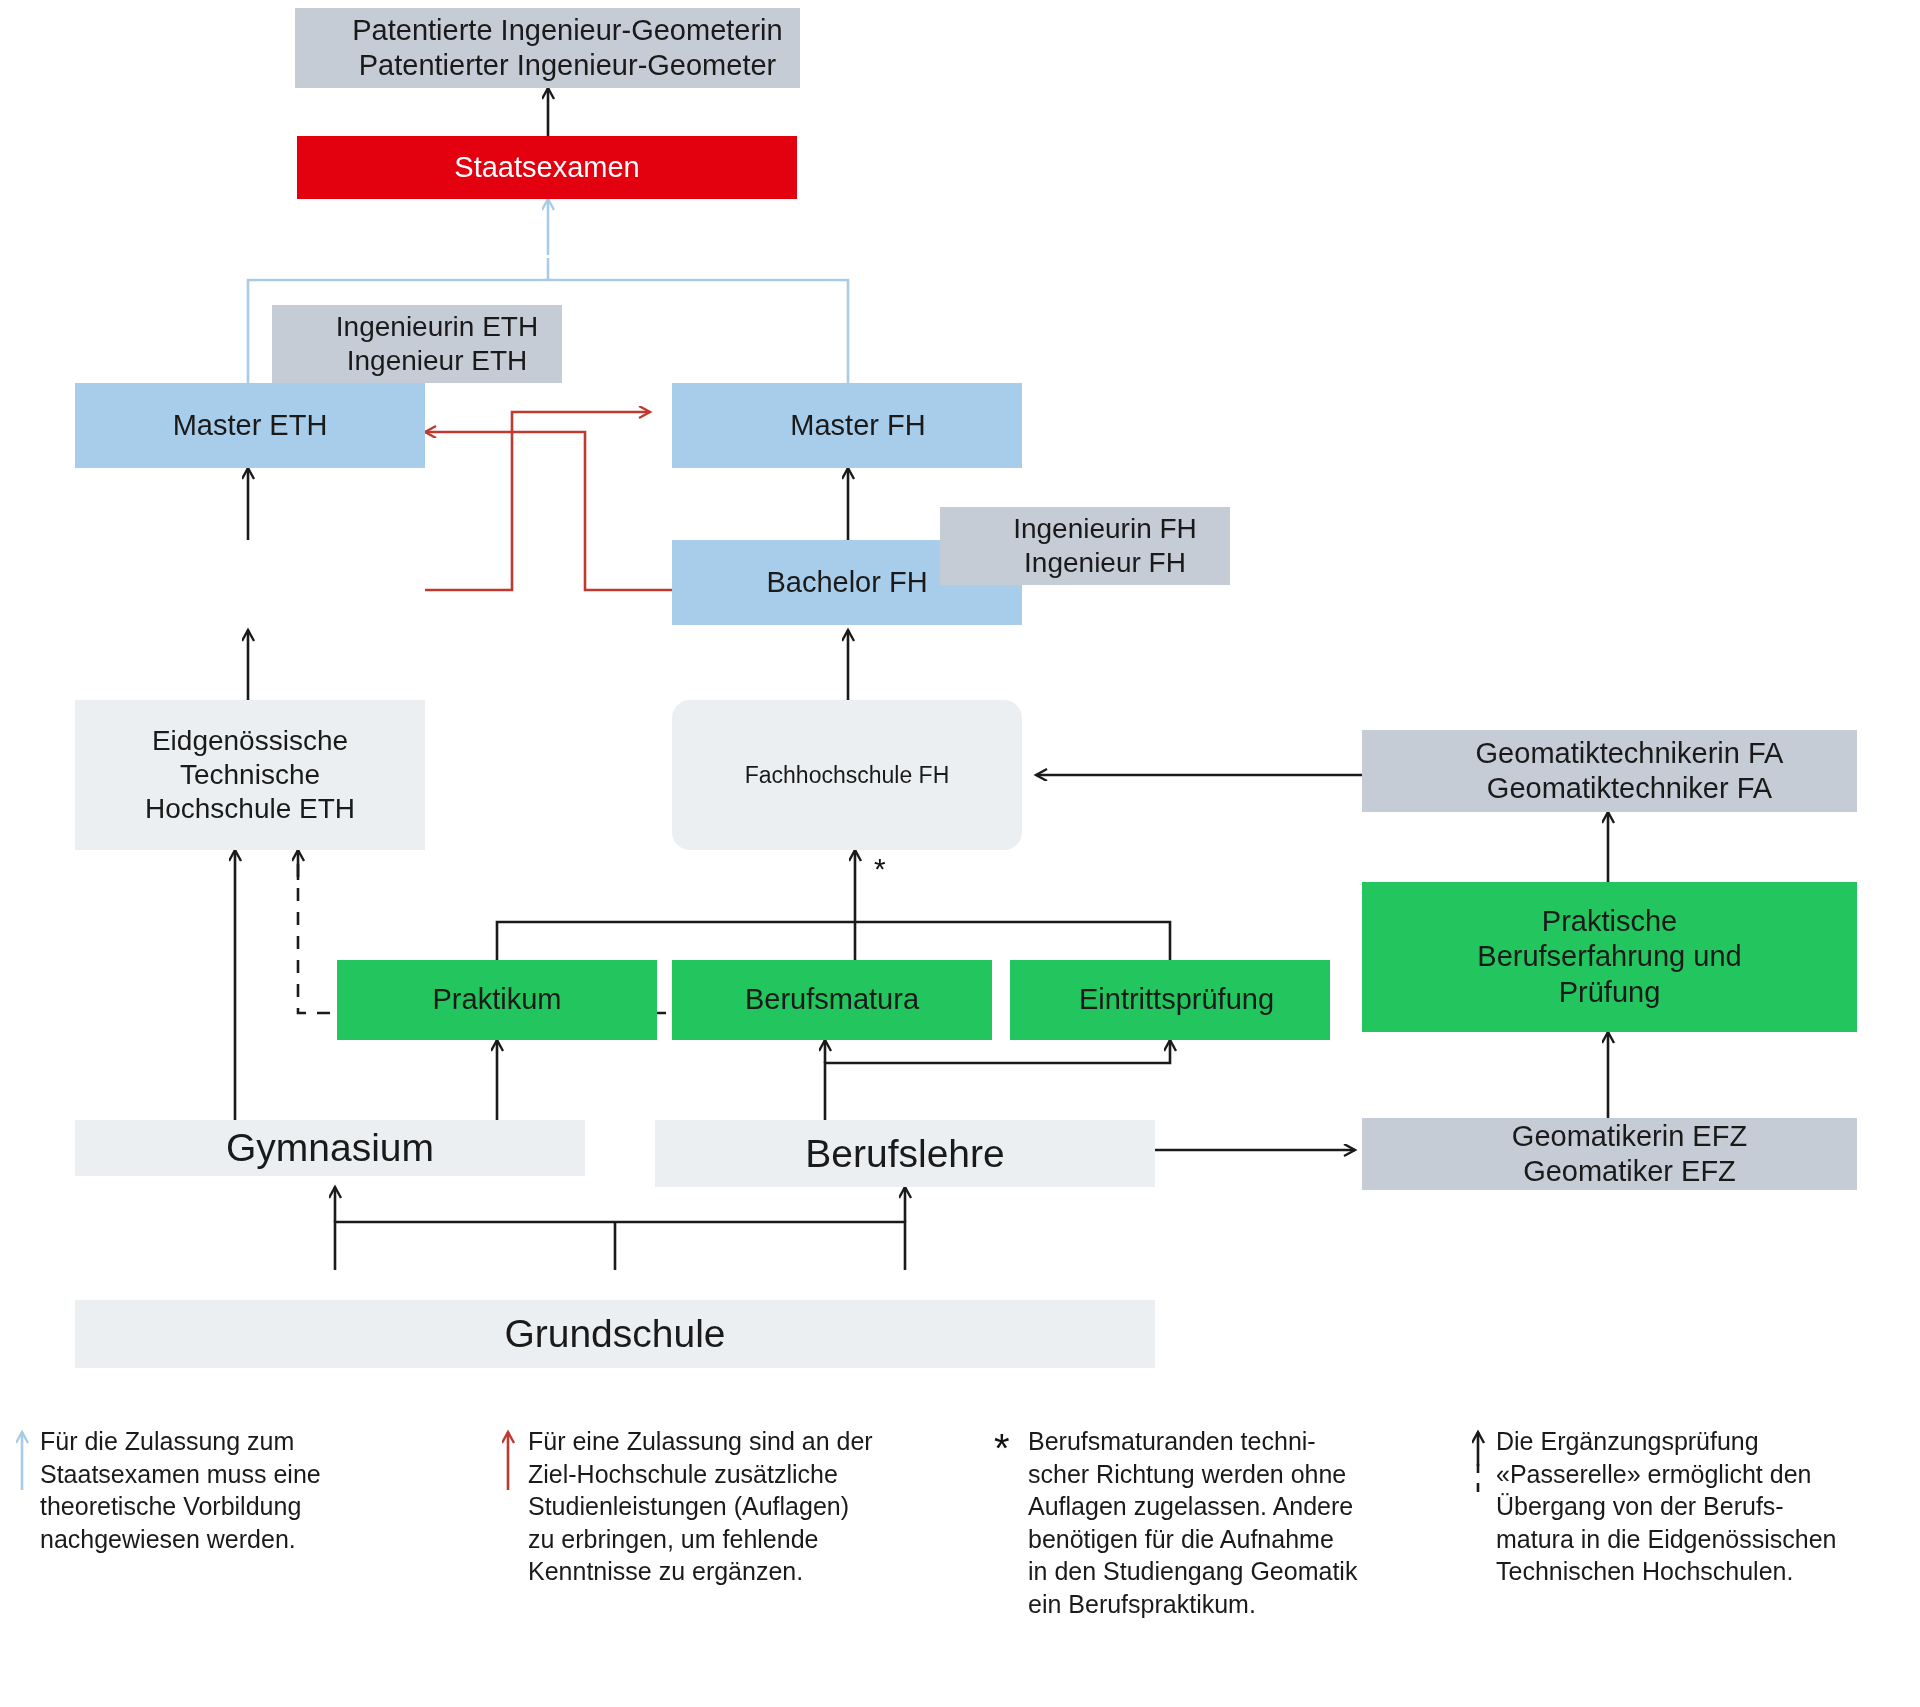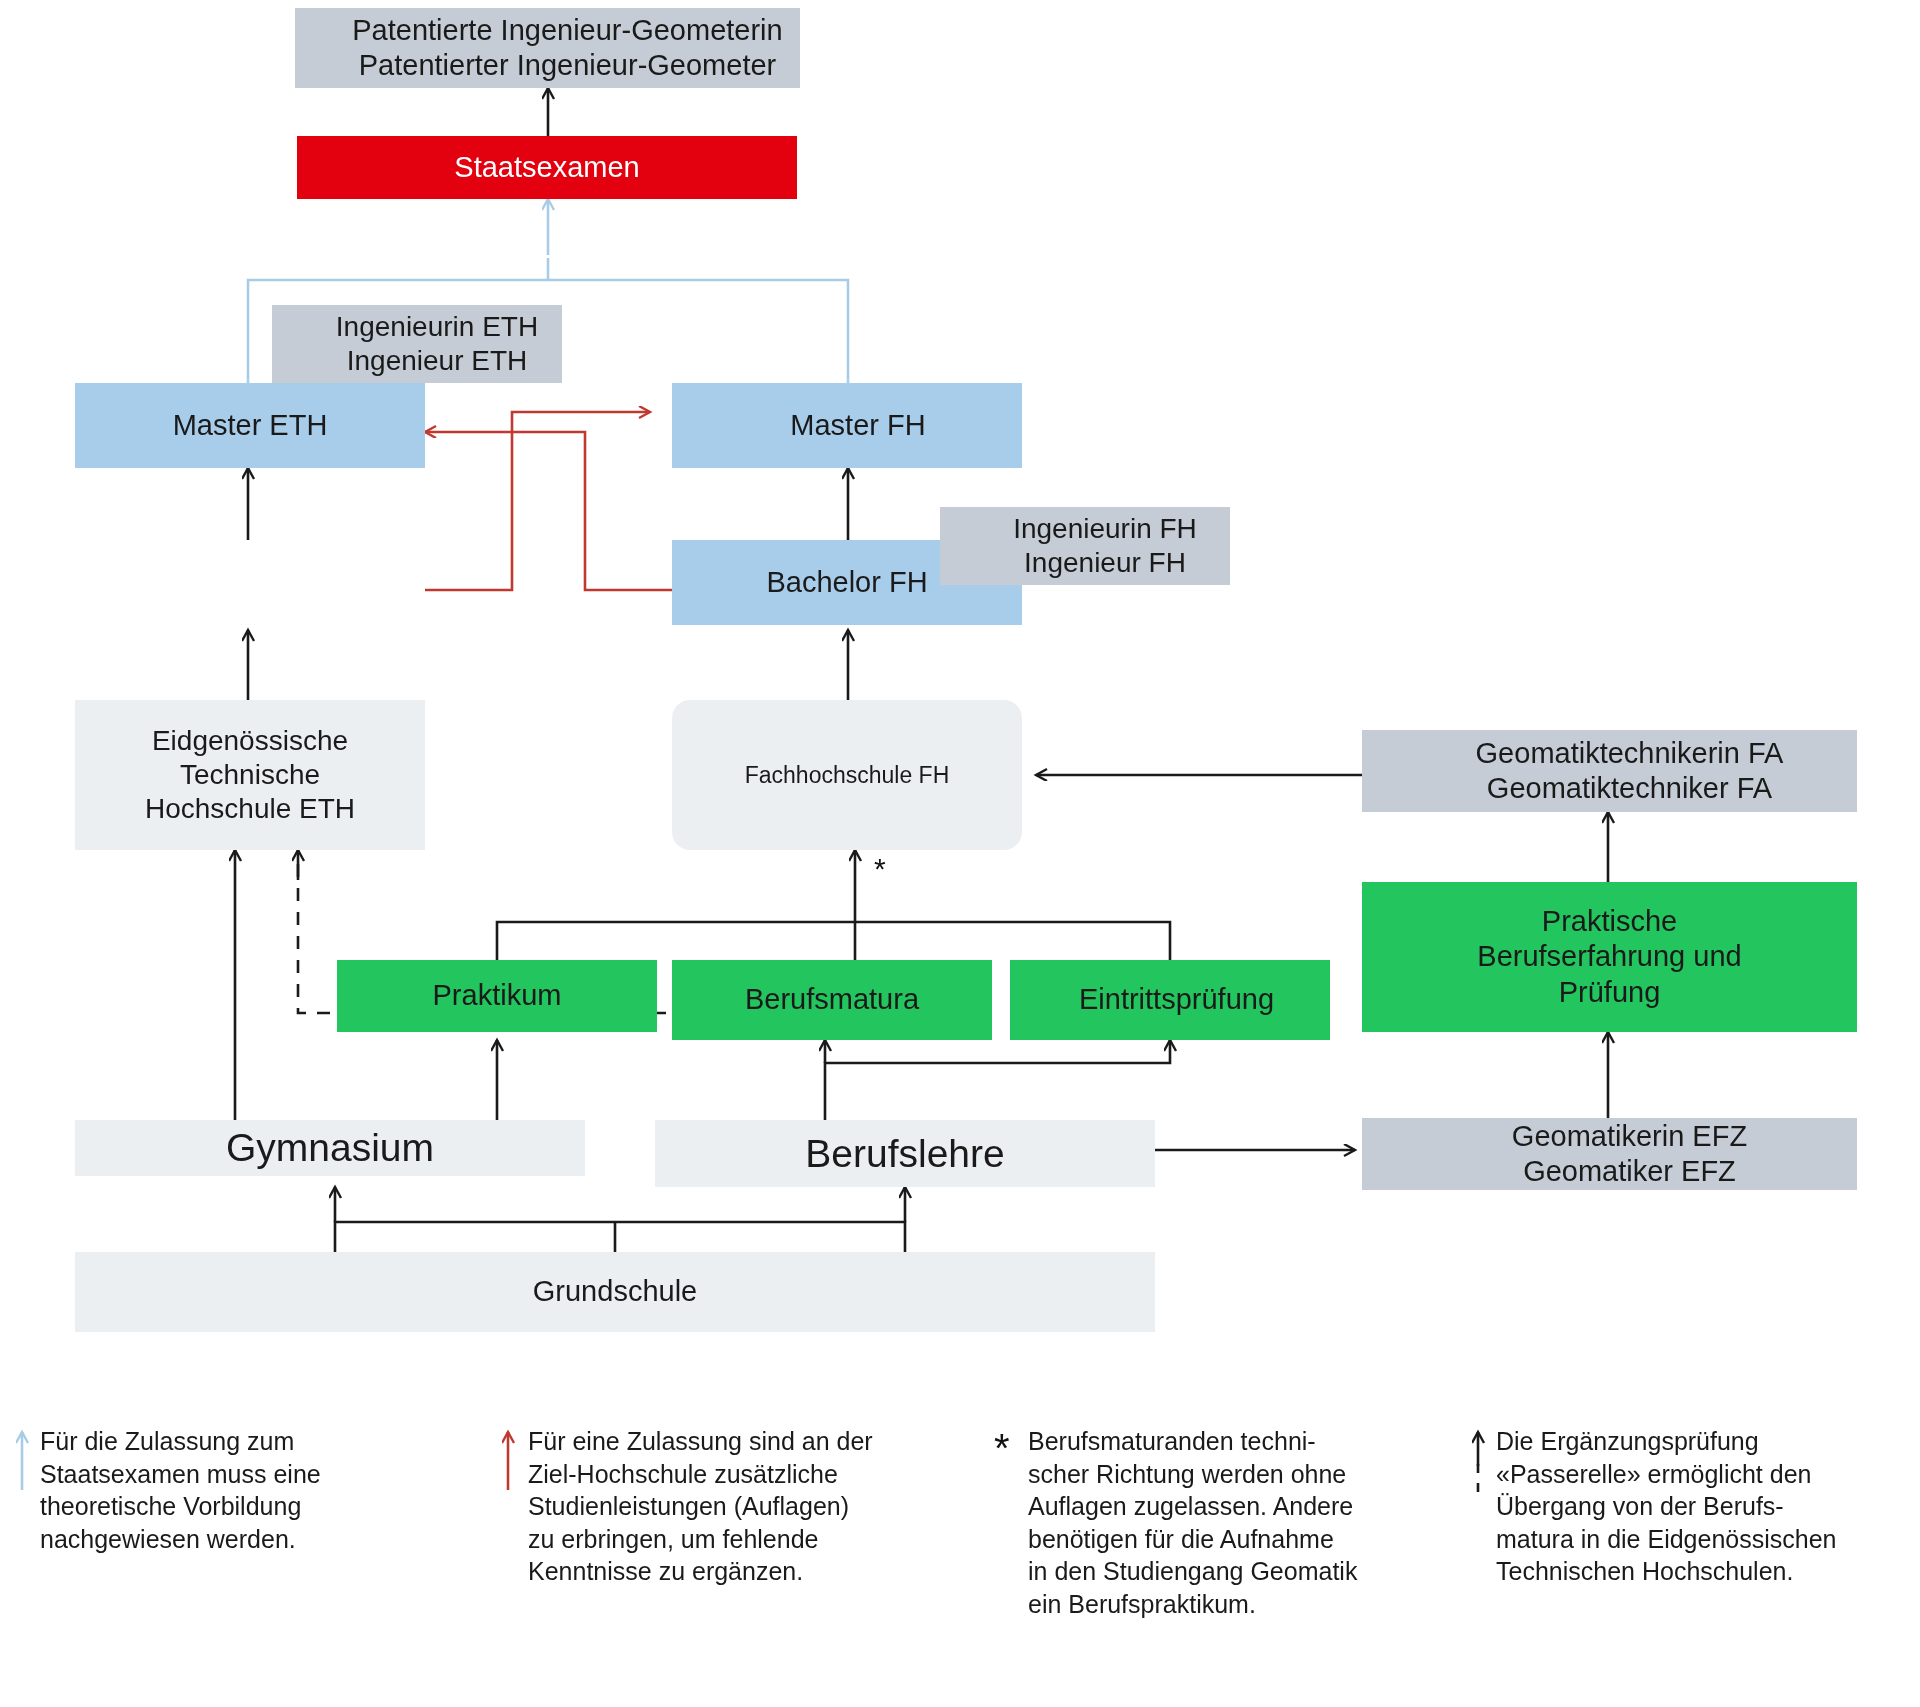--- a/index.html
+++ b/index.html
@@ -166,21 +166,21 @@
 
   <div class="node n-grey" style="left:672px;top:700px;width:350px;height:150px;font-size:23px;border-radius:18px;">
     <span>Fachhochschule FH</span>
   </div>
 
   <div class="node n-greyd" style="left:1362px;top:730px;width:495px;height:82px;font-size:29px;">
     <span>Geomatiktechnikerin FA
 Geomatiktechniker FA</span>
   </div>
 
-  <div class="node n-yellow" style="left:337px;top:960px;width:320px;height:72px;font-size:29px;">
+  <div class="node n-yellow" style="left:337px;top:960px;width:320px;height:80px;font-size:29px;">
     <span>Praktikum</span>
   </div>
 
   <div class="node n-yellow" style="left:672px;top:960px;width:320px;height:80px;font-size:29px;">
     <span>Berufsmatura</span>
   </div>
 
   <div class="node n-yellow" style="left:1010px;top:960px;width:320px;height:80px;font-size:29px;padding-left:13px;">
     <span>Eintrittsprüfung</span>
   </div>
@@ -197,21 +197,21 @@
 
   <div class="node n-grey" style="left:655px;top:1120px;width:500px;height:67px;font-size:39px;align-items:center;">
     <span>Berufslehre</span>
   </div>
 
   <div class="node n-greyd" style="left:1362px;top:1118px;width:495px;height:72px;font-size:29px;">
     <span>Geomatikerin EFZ
 Geomatiker EFZ</span>
   </div>
 
-  <div class="node n-grey" style="left:75px;top:1252px;width:1080px;height:80px;font-size:29px;">
+  <div class="node n-grey" style="left:75px;top:1300px;width:1080px;height:68px;font-size:39px;">
     <span>Grundschule</span>
   </div>
 
   <div style="position:absolute;left:874px;top:854px;font-size:30px;color:#111;line-height:1;">
     <span>*</span>
   </div>
 
   <div class="legend" style="left:40px;top:1425px;width:420px;"><span>Für die Zulassung zum
 Staatsexamen muss eine
 theoretische Vorbildung

